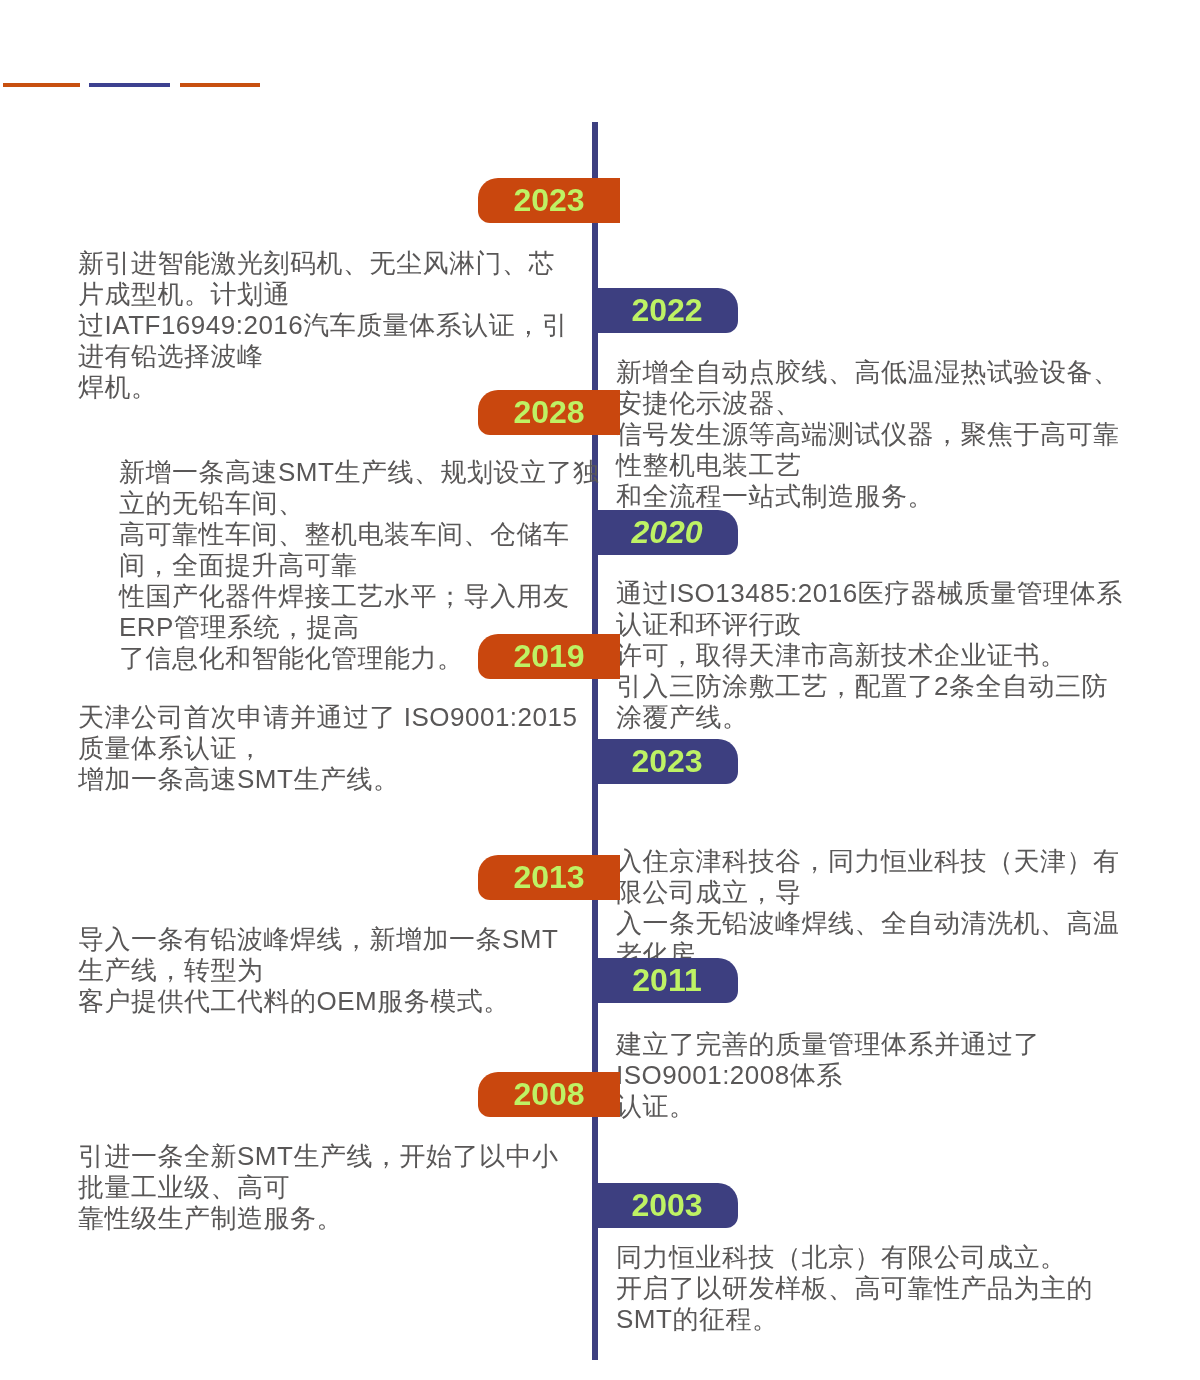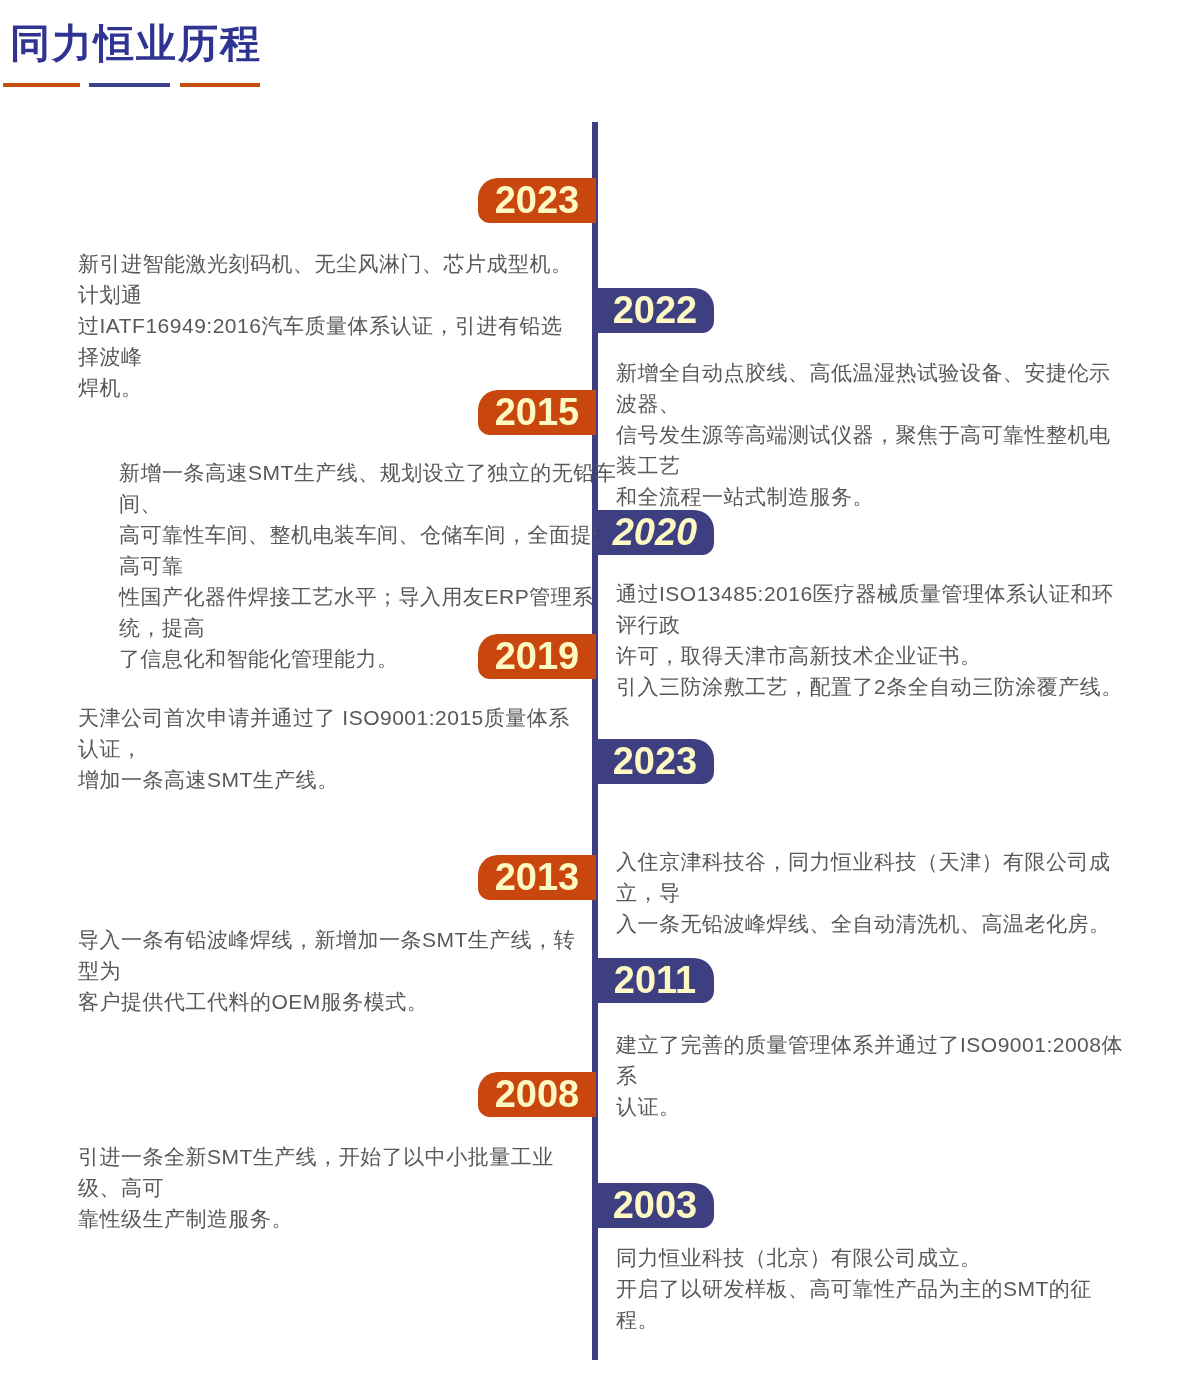--- a/index.html
+++ b/index.html
@@ -35,35 +35,35 @@
   .axis{
     position:absolute;
     left:592px; top:122px;
     width:6px; height:1238px;
     background:#3D3F80;
   }
 
   
   .badge{
     position:absolute;
-    width:118px; height:45px;
+    width:142px; height:45px;
     line-height:45px;
     text-align:center;
-    font-size:38px;
+    font-size:32px;
     font-weight:700;
-    color:#fef9c3;
+    color:#bef264;
   }
   .item.left  .badge{background:#C9470E; border-radius:20px 0 0 12px;}
   .item.right .badge{background:#3D3F80; border-radius:0 20px 12px 0;}
 
   
   .desc{
     position:absolute;
     margin:0;
-    font-size:21px;
+    font-size:26px;
     line-height:31px;
     color:#595757;
     white-space:pre-line;
     letter-spacing:0.5px;
   }
   .item.left  .desc{left:78px;  width:500px;}
   .item.right .desc{left:616px; width:510px;}
 
   
   .i0 .badge{top:178px; left:478px;} .i0 .desc{top:248px;}
@@ -75,21 +75,20 @@
   .i6 .badge{top:855px; left:478px;} .i6 .desc{top:924px;}
   .i7 .badge{top:958px; left:596px;} .i7 .desc{top:1029px;}
   .i8 .badge{top:1072px; left:478px;} .i8 .desc{top:1141px;}
   .i9 .badge{top:1183px; left:596px;} .i9 .desc{top:1242px;}
 </style>
 </head>
 <body>
 
 <div class="canvas">
 
-  <h1 class="page-title">同力恒业历程</h1>
   <span class="dash d1"></span>
   <span class="dash d2"></span>
   <span class="dash d3"></span>
 
   <div class="axis"></div>
 
   <section class="item i0 left">
     <div class="badge">2023</div>
     <p class="desc">新引进智能激光刻码机、无尘风淋门、芯片成型机。计划通
 过IATF16949:2016汽车质量体系认证，引进有铅选择波峰
@@ -97,21 +96,21 @@
   </section>
 
   <section class="item i1 right">
     <div class="badge">2022</div>
     <p class="desc">新增全自动点胶线、高低温湿热试验设备、安捷伦示波器、
 信号发生源等高端测试仪器，聚焦于高可靠性整机电装工艺
 和全流程一站式制造服务。</p>
   </section>
 
   <section class="item i2 left">
-    <div class="badge">2015</div>
+    <div class="badge">2028</div>
     <p class="desc">新增一条高速SMT生产线、规划设立了独立的无铅车间、
 高可靠性车间、整机电装车间、仓储车间，全面提升高可靠
 性国产化器件焊接工艺水平；导入用友ERP管理系统，提高
 了信息化和智能化管理能力。</p>
   </section>
 
   <section class="item i3 right">
     <div class="badge">2020</div>
     <p class="desc">通过ISO13485:2016医疗器械质量管理体系认证和环评行政
 许可，取得天津市高新技术企业证书。

